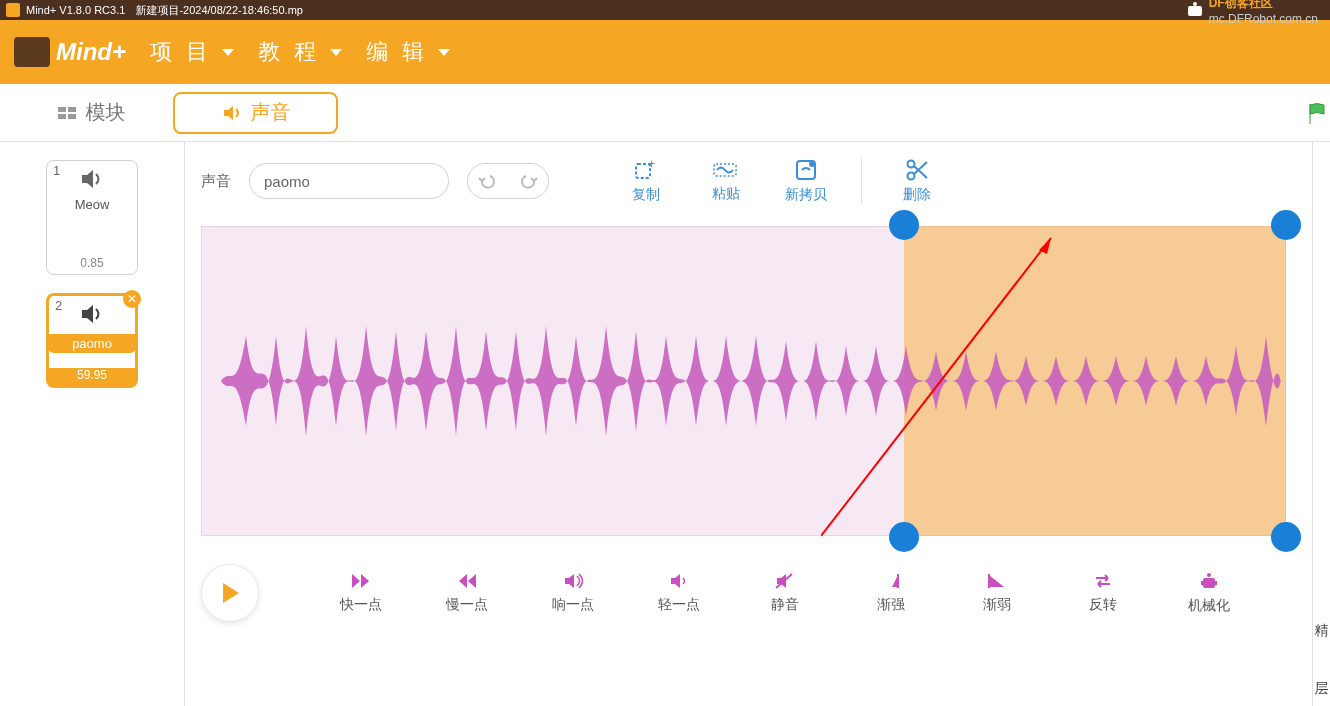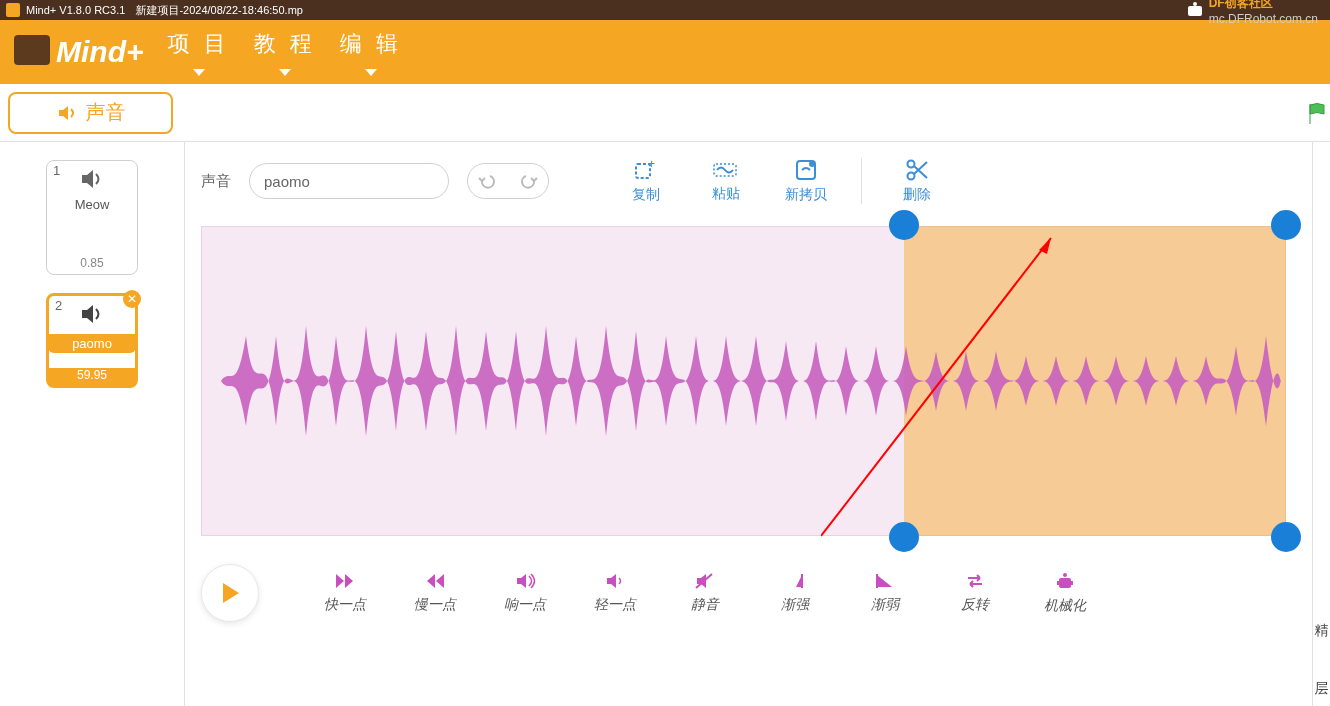--- a/index.html
+++ b/index.html
@@ -6,23 +6,23 @@
 body { background:#fff; width:1330px; height:706px; overflow:hidden; position:relative; }
 
 .titlebar { height:20px; background:#4b2f1f; color:#fff; font-size:11px; display:flex; align-items:center; padding-left:6px; }
 .titlebar .ti { width:14px; height:14px; background:#f5a623; border-radius:2px; margin-right:6px; }
 .titlebar .sp { flex:1; }
 .titlebar .comm { display:flex; align-items:center; padding-right:12px; font-size:12px; }
 .titlebar .comm svg { margin-right:4px; }
 .titlebar .sub { font-size:12px; color:#ccc; }
 
 .menubar { height:64px; background:#f5a623; display:flex; align-items:center; padding:0 14px; gap:24px; }
-.logo { display:flex; font-size:30px; font-weight:800; color:#fff; font-style:italic; }
+.logo { display:flex; align-items:center; font-size:24px; font-weight:800; color:#fff; font-style:italic; }
 .logo .lico { width:36px; height:30px; background:#5b3a1e; border-radius:4px; margin-right:6px; position:relative;}
-.menu-item { color:#fff; font-size:22px; display:flex; align-items:center; gap:10px; cursor:pointer; letter-spacing:4px;flex-direction:column;}
+.menu-item { color:#fff; font-size:22px; display:flex; align-items:center; gap:10px; cursor:pointer; letter-spacing:4px;}
 .menu-item .caret { width:0; height:0; border-left:6px solid transparent; border-right:6px solid transparent; border-top:7px solid #fff; }
 
 .tabbar { height:58px; border-bottom:1px solid #e0e0e0; display:flex; align-items:center; padding-left:8px; position:relative;}
 .tab { width:165px; height:42px; display:flex; align-items:center; justify-content:center; gap:8px; font-size:20px; color:#777; cursor:pointer; }
 .tab.active { border:2px solid #f5a623; border-radius:8px; color:#f5a623; font-weight:500;}
 .flag { position:absolute; right:4px; top:18px; }
 
 .workspace { display:flex; height:564px; }
 .sidebar { width:185px; border-right:1px solid #e0e0e0; padding:18px 0 0 0; display:flex; flex-direction:column; align-items:center; gap:18px; }
 .sound-card { width:92px; border:1px solid #d0d0d0; border-radius:8px; background:#fff; position:relative; text-align:center; padding:6px 0 4px 0; cursor:pointer;}
@@ -43,21 +43,21 @@
 .undo-g div { width:40px; height:34px; display:flex; align-items:center; justify-content:center; color:#bbb; cursor:pointer;}
 .tool-col { display:flex; flex-direction:column; align-items:center; gap:4px; color:#3b8ed8; font-size:14px; cursor:pointer; width:62px;}
 .vd { width:1px; height:46px; background:#e0e0e0; margin:0 6px;}
 
 .wave-wrap { margin-top:22px; width:1085px; height:310px; position:relative; }
 .wave-bg { position:absolute; inset:0; background:#f7e9f4; border:1px solid #e7d3e4;}
 .sel-region { position:absolute; left:703px; top:0; width:382px; height:310px; background:rgba(245,166,35,0.45);}
 .handle { width:30px; height:30px; background:#1a7fd6; border-radius:50%; position:absolute; }
 .arrow-line { position:absolute; left:620px; top:0; pointer-events:none;}
 
-.fx-row { margin-top:28px; display:flex; align-items:center; gap:42px;font-style:italic; }
+.fx-row { margin-top:28px; display:flex; align-items:center; gap:58px; }
 .play-btn { width:58px; height:58px; border-radius:50%; background:#fff; border:1px solid #e8e8e8; box-shadow:0 2px 6px rgba(0,0,0,.1); display:flex; align-items:center; justify-content:center; cursor:pointer; margin-right:20px;}
 .fx { display:flex; flex-direction:column; align-items:center; gap:6px; color:#c94fc0; font-size:14px; cursor:pointer; width:48px;}
 .fx .lb { color:#555;}
 
 .rpanel { width:18px; border-left:1px solid #e0e0e0; padding-top:480px; font-size:14px; color:#444; text-align:center;}
 </style>
 </head>
 <body>
 
 <div class="titlebar">
@@ -91,20 +91,29 @@
       <span>教 程</span>
       <div class="caret"></div>
     </div>
   <div class="menu-item">
       <span>编 辑</span>
       <div class="caret"></div>
     </div>
 </div>
 
 <div class="tabbar">
+  <div class="tab">
+    <svg width="22" height="18">
+        <rect x="2" y="3" width="8" height="5" fill="#999"></rect>
+        <rect x="12" y="3" width="8" height="5" fill="#999"></rect>
+        <rect x="2" y="10" width="8" height="5" fill="#999"></rect>
+        <rect x="12" y="10" width="8" height="5" fill="#999"></rect>
+      </svg>
+    <span>模块</span>
+  </div>
   <div class="tab active">
     <svg width="22" height="20">
         <path d="M3 7 L7 7 L12 3 L12 17 L7 13 L3 13 Z" fill="#f5a623"></path>
         <path d="M15 6 Q19 10 15 14" stroke="#f5a623" stroke-width="2" fill="none"></path>
       </svg>
     <span>声音</span>
   </div>
   <svg class="flag" width="18" height="24">
       <path d="M2 2 L2 22 M2 3 Q9 0 16 3 L16 12 Q9 9 2 12 Z" fill="#4cbf56" stroke="#3a9a44"></path>
     </svg>

